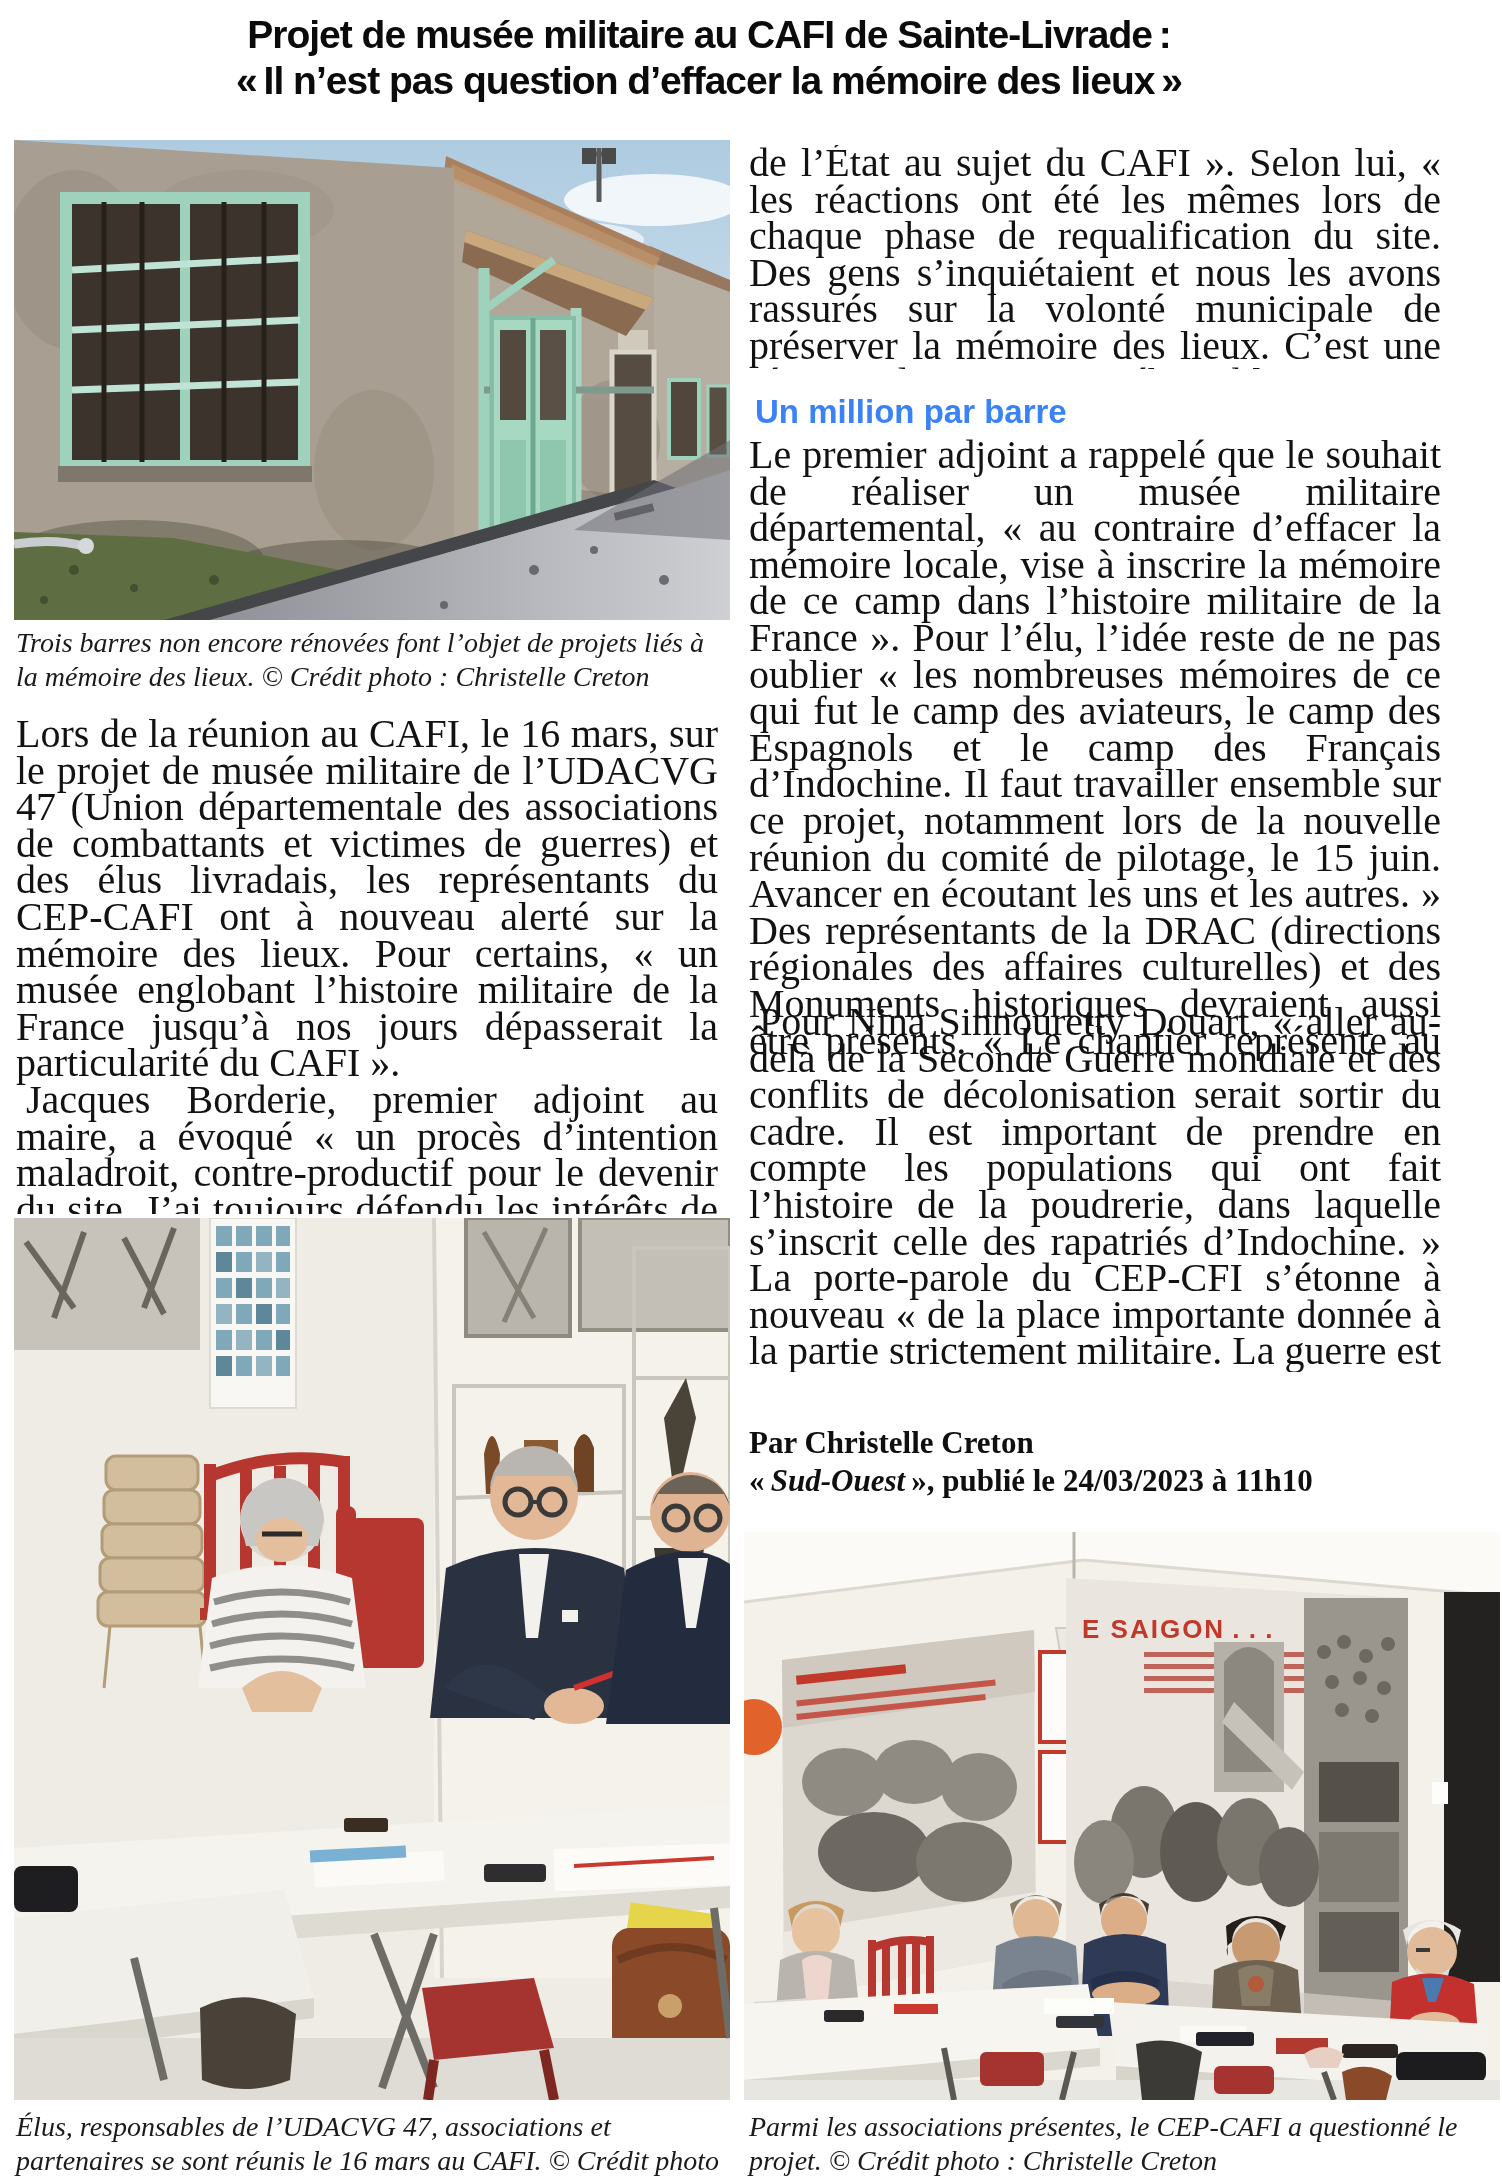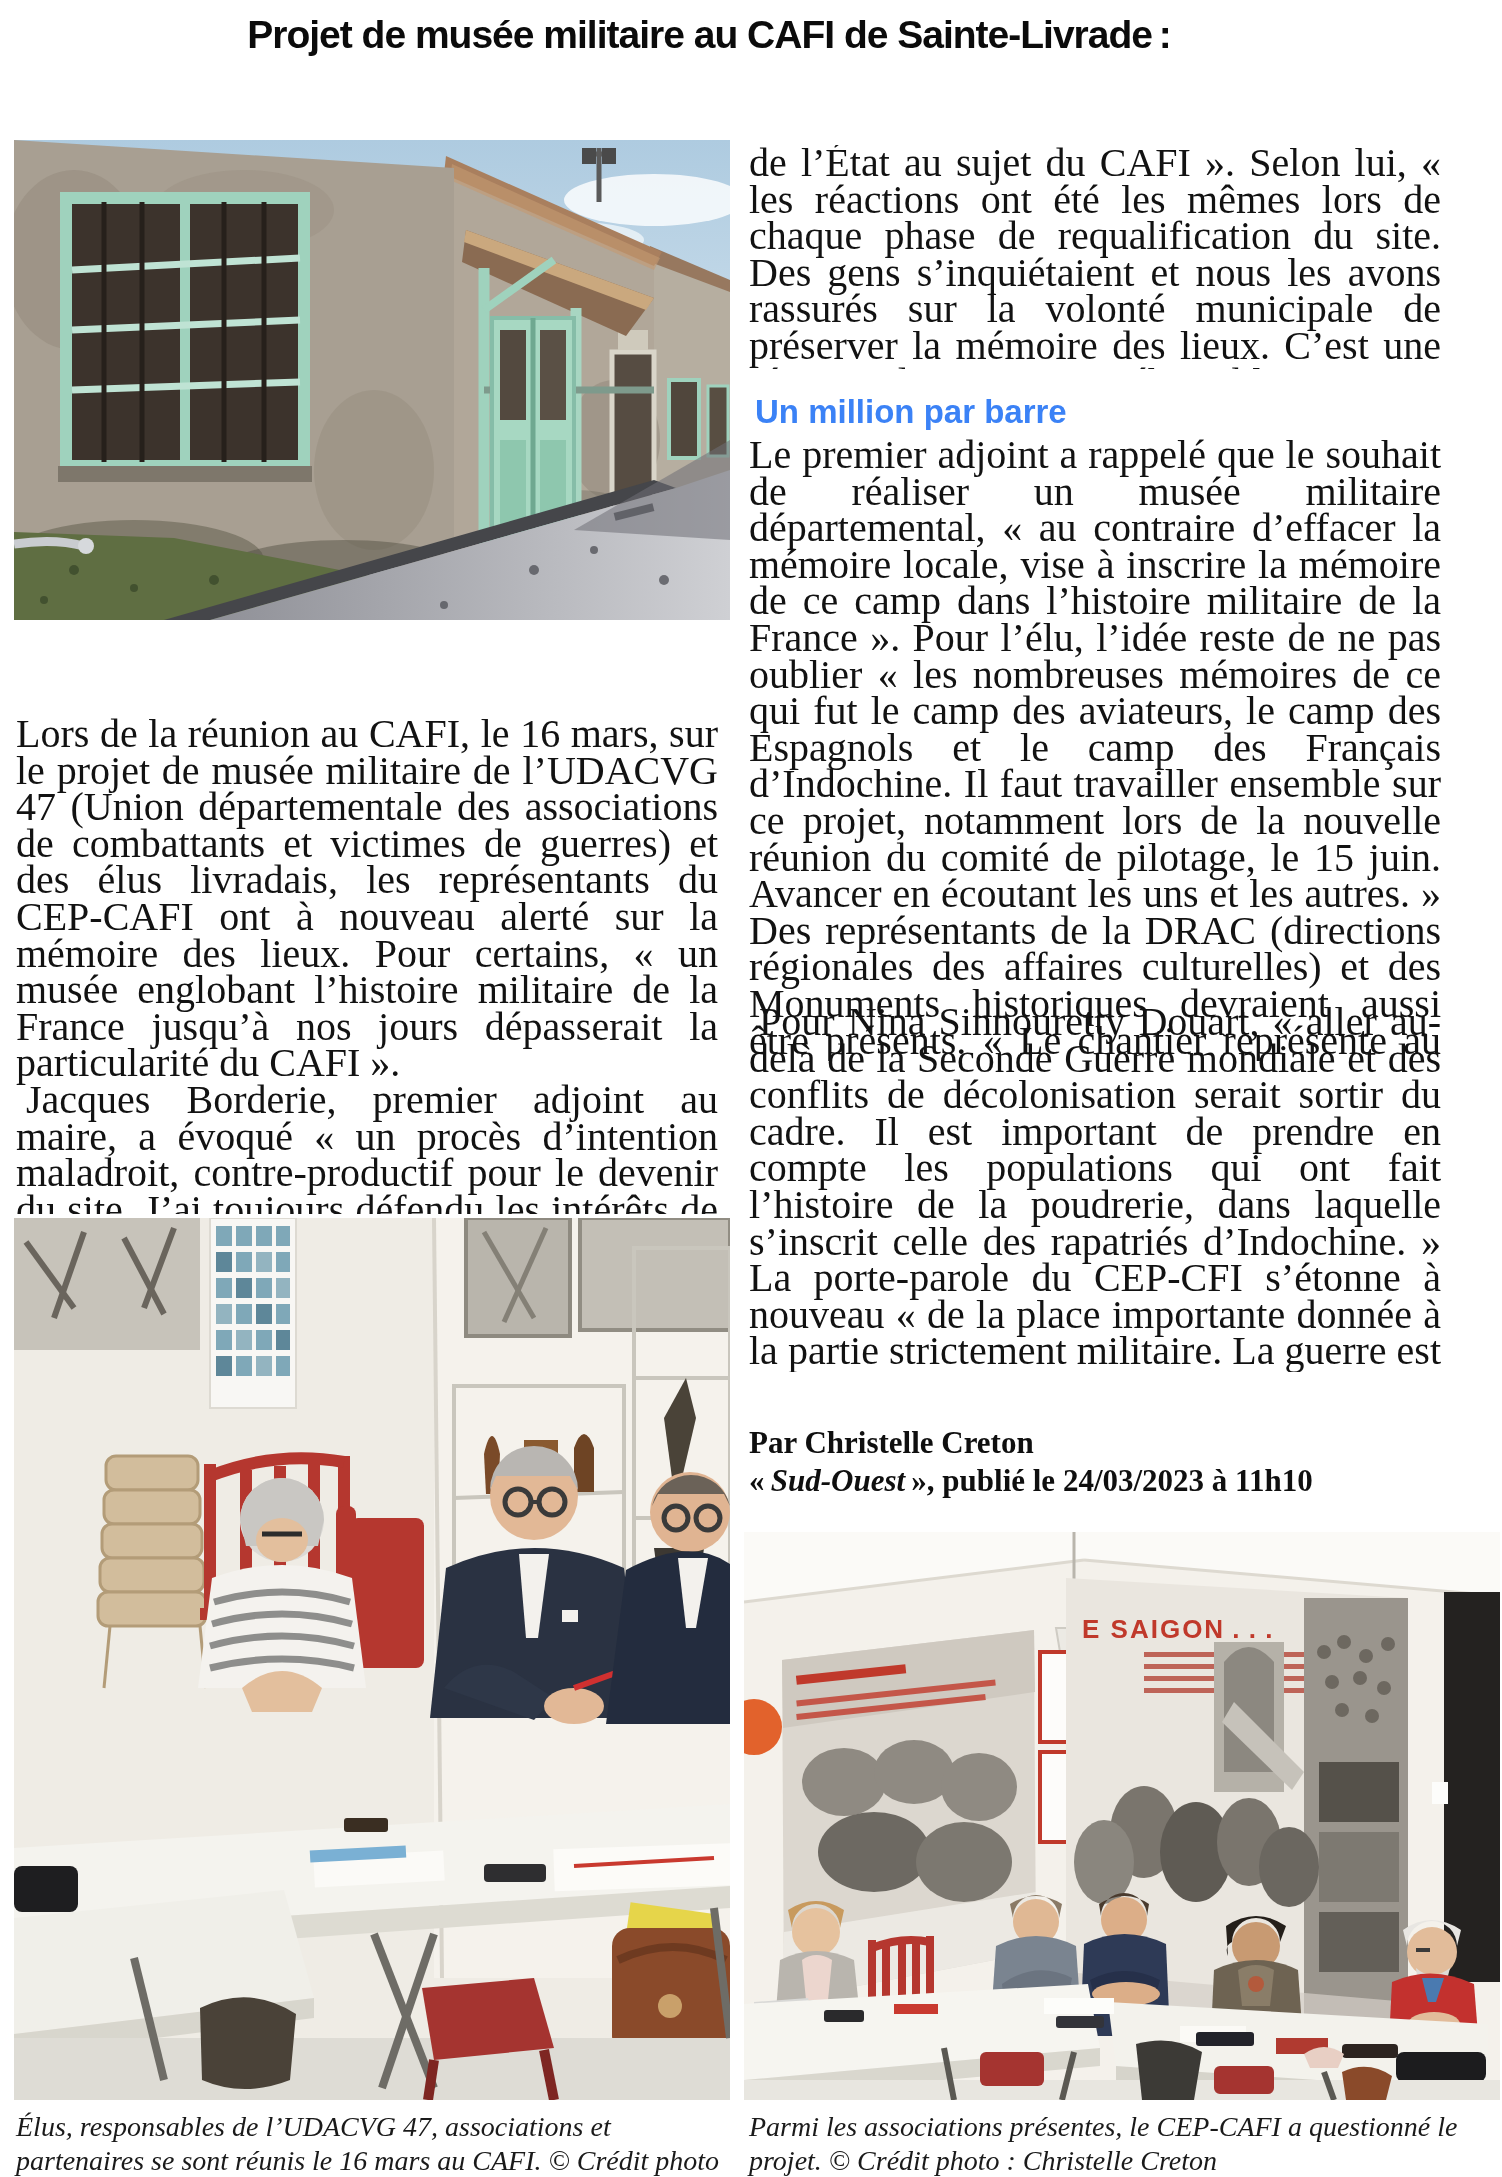--- a/index.html
+++ b/index.html
@@ -19,20 +19,21 @@
   .photo{display:block;}
   svg{display:block;}
 </style>
 </head>
 <body>
 
 <div class="page">
 
   <div class="abs" style="top:12px;left:0;width:1418px;">
     <div class="title-line">Projet de musée militaire au CAFI de Sainte-Livrade :</div>
+    <div class="title-line">« Il n’est pas question d’effacer la mémoire des lieux »</div>
   </div>
 
   <div class="abs photo" style="top:140px;left:14px;width:716px;height:480px;">
     <svg width="716" height="480" viewBox="0 0 716 480">
       <defs>
         <linearGradient id="sky" x1="0" y1="0" x2="0" y2="1">
           <stop offset="0" stop-color="#aecbe0"></stop>
             <stop offset="1" stop-color="#e8f1f7"></stop>
         </linearGradient>
         <linearGradient id="asphalt" x1="0" y1="0" x2="1" y2="0">
@@ -125,20 +126,21 @@
       <g fill="#55565c" opacity="0.8">
         <rect x="600" y="368" width="40" height="8" transform="rotate(-14 620 372)"></rect>
         <circle cx="520" cy="430" r="5"></circle>
           <circle cx="580" cy="410" r="4"></circle>
           <circle cx="650" cy="440" r="5"></circle>
         <circle cx="430" cy="465" r="4"></circle>
       </g>
     </svg>
   </div>
 
+  <div class="abs caption" style="top:626px;left:16px;width:714px;">Trois barres non encore rénovées font l’objet de projets liés à la mémoire des lieux. © Crédit photo : Christelle Creton</div>
 
   <div class="abs body-block" style="top:716px;left:16px;width:702px;height:498px;overflow:hidden;">
     <p>Lors de la réunion au CAFI, le 16 mars, sur le projet de musée militaire de l’UDACVG 47 (Union départementale des associations de combattants et victimes de guerres) et des élus livradais, les représentants du CEP-CAFI ont à nouveau alerté sur la mémoire des lieux. Pour certains, « un musée englobant l’histoire militaire de la France jusqu’à nos jours dépasserait la particularité du CAFI ».</p>
     <p class="indent">Jacques Borderie, premier adjoint au maire, a évoqué « un procès d’intention maladroit, contre-productif pour le devenir du site. J’ai toujours défendu les intérêts de la communauté vietnamienne et la municipalité livradaise s’est battue contre les oublis</p>
   </div>
 
   <div class="abs photo" style="top:1218px;left:14px;width:716px;height:882px;">
     <svg width="716" height="882" viewBox="0 0 716 882">
 
       <rect x="0" y="0" width="716" height="882" fill="#efece5"></rect>

